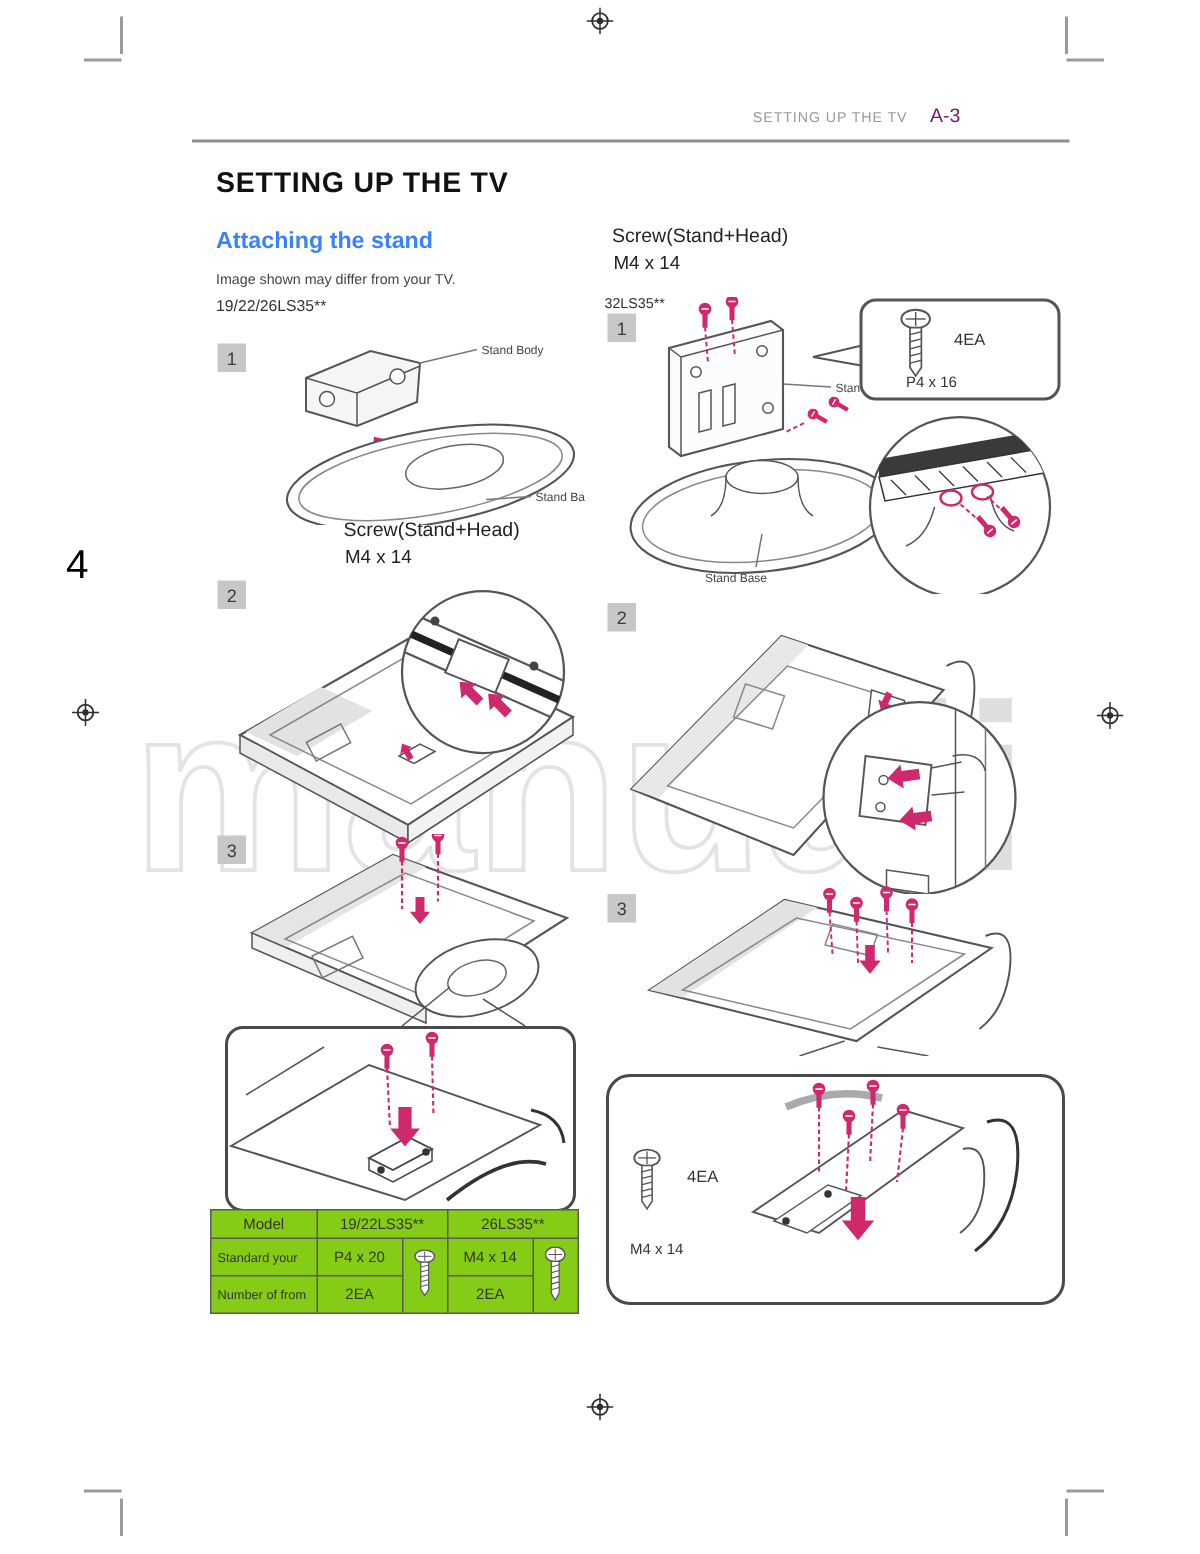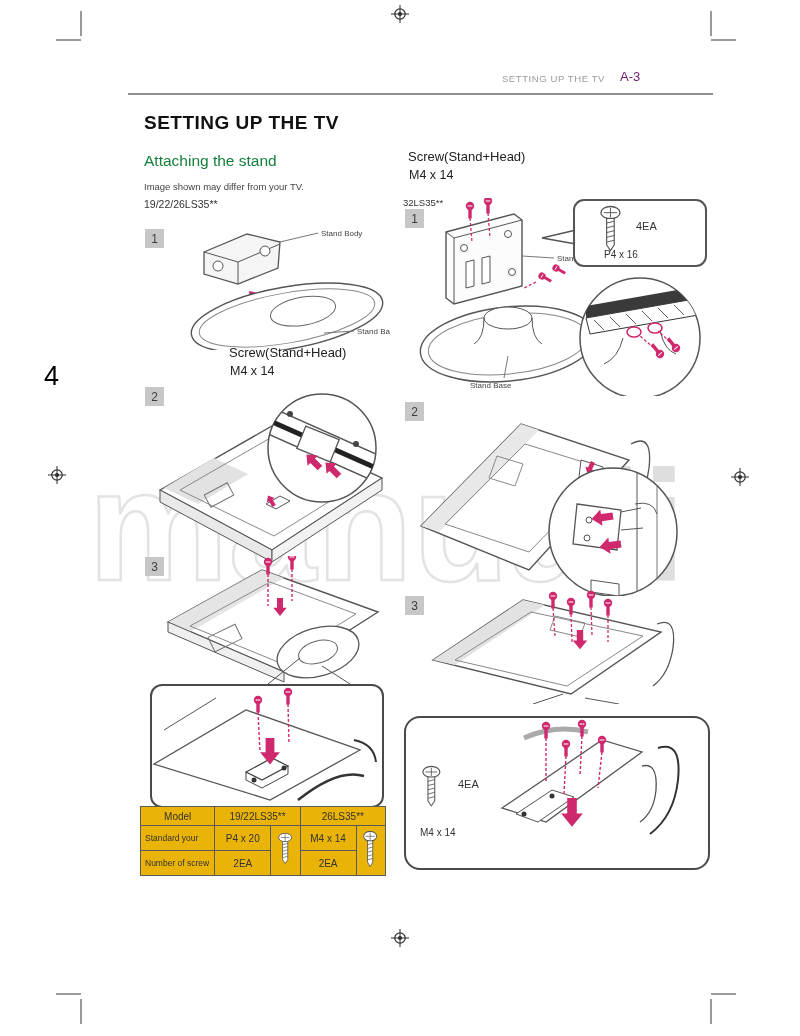--- a/index.html
+++ b/index.html
@@ -3,21 +3,21 @@
 <meta charset="utf-8">
 <style>
   html,body{margin:0;padding:0;background:#fff;}
   #page{position:relative;width:800px;height:1036px;background:#ffffff;
         font-family:"Liberation Sans", sans-serif;color:#222;overflow:hidden;}
   .abs{position:absolute;}
   .trim{position:absolute;background:#9a9a9a;}
   .step{position:absolute;width:19px;height:19px;background:#c7c7c7;color:#3d3d3d;
         font-size:12px;display:flex;align-items:center;justify-content:center;}
   .callout{position:absolute;border:2px solid #4a4a4a;border-radius:12px;background:#fff;}
-  #spec-table{border-collapse:collapse;font-size:9.5px;color:#333;background:#eab308;}
+  #spec-table{border-collapse:collapse;font-size:9.5px;color:#333;background:#84cc16;}
   #spec-table th,#spec-table td{border:1px solid #5a5a5a;padding:2px 4px;text-align:center;}
   #spec-table th{font-weight:normal;font-size:10px;height:14px;}
   #spec-table td.lbl{text-align:left;font-size:8.5px;height:20px;}
   #spec-table td.val{font-size:10px;min-width:46px;}
   #spec-table td.ico{min-width:20px;}
   svg text{font-family:"Liberation Sans", sans-serif;}
 </style>
 </head>
 <body>
 
@@ -78,21 +78,21 @@
     </svg>
   <svg class="abs" style="left:391px;top:929px" width="18" height="18">
       <use href="#regmark"></use>
     </svg>
 
   <div class="abs" style="left:430px;top:73px;width:175px;text-align:right;font-size:9.5px;color:#9a9a9a;letter-spacing:0.6px">SETTING UP THE TV</div>
   <div class="abs" style="left:620px;top:69px;font-size:13px;color:#701a75">A-3</div>
   <div class="abs" style="left:128px;top:93px;width:585px;height:2px;background:#8f8f8f"></div>
 
   <div class="abs" style="left:144px;top:112px;font-size:19px;font-weight:600;letter-spacing:0.5px;color:#111">SETTING UP THE TV</div>
-  <div class="abs" style="left:144px;top:152px;font-size:15.5px;font-weight:400;color:#15803d">Attaching the stand</div>
+  <div class="abs" style="left:144px;top:152px;font-size:15.5px;font-weight:700;color:#3b82f6">Attaching the stand</div>
   <div class="abs" style="left:144px;top:181px;font-size:9.5px;color:#444">Image shown may differ from your TV.</div>
   <div class="abs" style="left:144px;top:198px;font-size:10.5px;color:#333">19/22/26LS35**</div>
 
   <div class="abs" style="left:44px;top:361px;font-size:27px;color:#000">4</div>
 
   <div class="step" style="left:145px;top:229px">1</div>
 
   <svg class="abs" style="left:152px;top:222px" width="238" height="128" viewBox="0 0 238 128">
     <g>
       <path d="M52 30 L95 12 L128 20 L126 46 L86 62 L52 52 Z" fill="#f5f5f5" stroke="#555" stroke-width="1.3"></path>
@@ -224,21 +224,21 @@
             </svg>
       </td>
       <td class="val">M4 x 14</td>
       <td class="ico" rowspan="2">
         <svg width="15" height="37" viewBox="0 0 15 37">
               <use href="#screw-gray" transform="scale(0.65,0.76)"></use>
             </svg>
       </td>
     </tr>
     <tr>
-      <td class="lbl">Number of screw</td>
+      <td class="lbl">Number of from</td>
       <td class="val">2EA</td>
       <td class="val">2EA</td>
     </tr>
   </tbody>
     </table>
 
   <div class="abs" style="left:408px;top:149px;font-size:13px;color:#222">Screw(Stand+Head)</div>
   <div class="abs" style="left:409px;top:168px;font-size:12.5px;color:#222">M4 x 14</div>
   <div class="abs" style="left:403px;top:197px;font-size:9.5px;color:#333">32LS35**</div>
 

